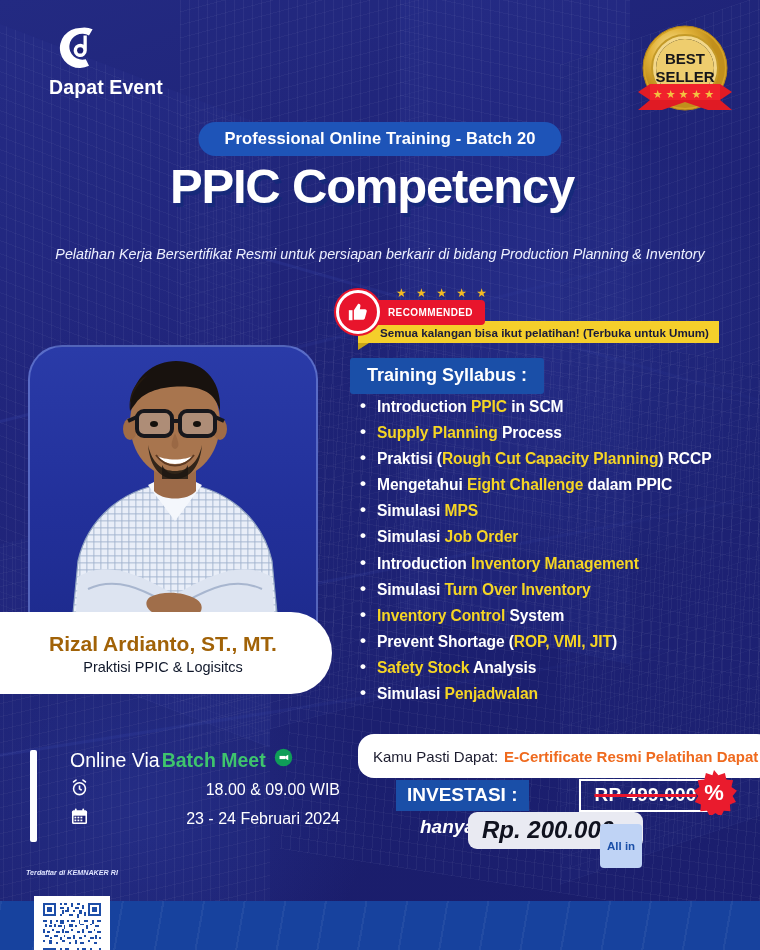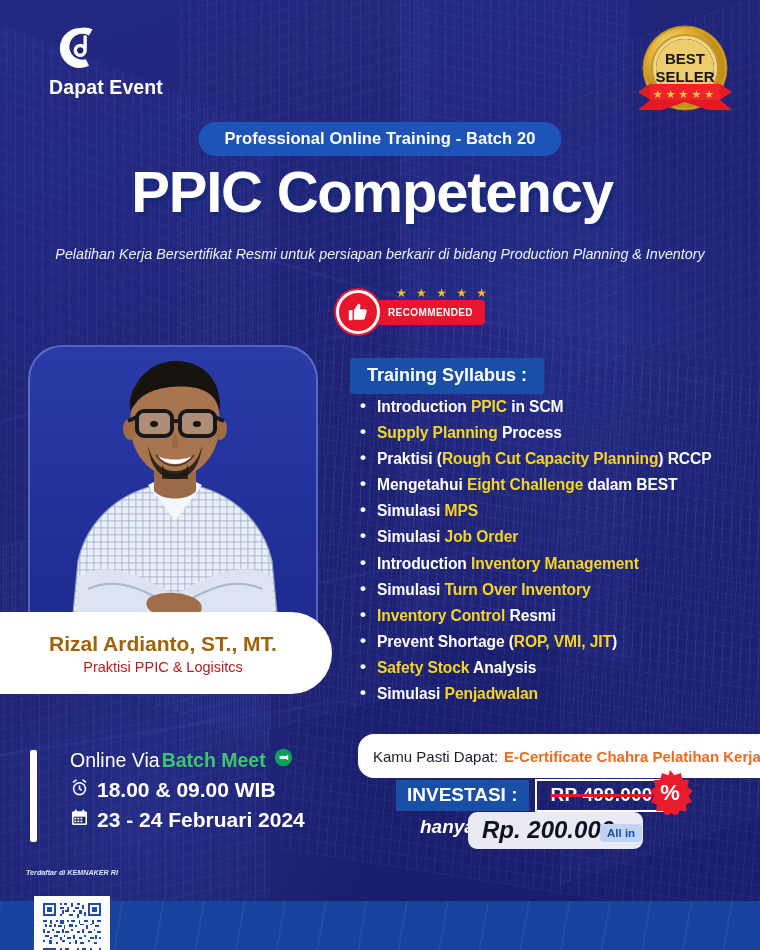--- a/index.html
+++ b/index.html
@@ -71,21 +71,21 @@
   
   .pill-batch {
     position:absolute; left:50%; transform:translateX(-50%); top:122px;
     background:#1e54b8; color:#fff;
     font-size:16.5px; font-weight:700; letter-spacing:.1px;
     padding:7px 26px 8px; border-radius:20px; white-space:nowrap;
   }
   .main-title {
     position:absolute; left:0; right:16px; top:158px;
     text-align:center; color:#fff;
-    font-size:58px; font-weight:800; letter-spacing:-1.2px;
+    font-size:49px; font-weight:800; letter-spacing:-1.2px;
     text-shadow:3px 4px 0 rgba(18,42,120,.75);
     white-space:nowrap;
   }
   .subtitle {
     position:absolute; left:0; right:0; top:246px;
     text-align:center; color:#eef1ff;
     font-size:14.3px; font-style:italic; font-weight:400;
     white-space:nowrap;
   }
 
@@ -100,21 +100,21 @@
   }
   .person { position:absolute; left:0; right:0; bottom:0; height:300px; }
 
   .name-card {
     position:absolute; left:-24px; top:612px; width:356px; height:82px;
     background:#fff; border-radius:0 46px 46px 0;
     display:flex; flex-direction:column; align-items:center; justify-content:center;
     gap:3px; padding-left:18px;
   }
   .sp-name { color:#a16207; font-size:21px; font-weight:700; white-space:nowrap; }
-  .sp-role { color:#b91c1c; font-size:14.5px; font-weight:400; white-space:nowrap; }
+  .sp-role { color:#0f172a; font-size:14.5px; font-weight:400; white-space:nowrap; }
 
   
   .rec-wrap { position:absolute; left:336px; top:286px; width:360px; height:52px; }
   .rec-circle {
     position:absolute; left:0; top:4px; width:44px; height:44px; border-radius:50%;
     background:#e8152c; border:3px solid #fff;
     display:flex; align-items:center; justify-content:center; z-index:3;
     box-shadow:0 0 0 2px #e8152c;
   }
   .rec-tag {
@@ -154,21 +154,21 @@
     content:"•"; position:absolute; left:0; top:-2px;
     color:#fff; font-size:17px;
   }
   .hl { color:#f5d524; }
 
   
   .sched { position:absolute; left:30px; top:748px; width:310px; }
   .sched-bar { position:absolute; left:0; top:2px; width:7px; height:92px; background:#fff; border-radius:2px; }
   .sched-row { display:flex; align-items:center; gap:8px; margin-left:40px; margin-bottom:6px; color:#fff; white-space:nowrap; }
   .sched-row.r1 { font-size:19.5px; font-weight:500; }
-  .sched-row.r2, .sched-row.r3 { font-size:21px; font-weight:700; }
+  .sched-row.r2, .sched-row.r3 { font-size:16px; font-weight:400;justify-content:space-between; }
   .gmeet { color:#3ec46d; font-weight:700; }
 
   
   .qr-wrap { position:absolute; left:22px; top:868px; width:100px; }
   .qr-label {
     color:#dfe4ff; font-size:7.2px; font-style:italic; font-weight:700;
     text-align:center; margin-bottom:19px; white-space:nowrap;
   }
   .qr-box { width:76px; height:72px; background:#fff; padding:5px; margin:0 auto; }
 
@@ -177,21 +177,21 @@
   .cert-pill {
     background:#fff; border-radius:16px; height:44px;
     display:flex; align-items:center; gap:6px; padding:0 15px;
     font-size:15px; white-space:nowrap;
   }
   .cert-pre { color:#1b1b2e; font-weight:500; }
   .cert-em { color:#ef6a1e; font-weight:700; }
   .cert-icon { width:26px; height:26px; }
 
   
-  .inv-row { position:absolute; left:396px; top:779px; display:flex; align-items:center; }
+  .inv-row { position:absolute; left:396px; top:779px; display:flex; align-items:center;gap:44px; }
   .inv-label {
     background:#1a4fa8; color:#fff; font-size:19px; font-weight:600;
     padding:4px 11px 5px; white-space:nowrap;
   }
   .old-box {
     border:2px solid #fff; padding:3px 14px 4px; margin-left:6px; position:relative;
   }
   .old-price {
     color:#fff; font-size:19px; font-weight:700; letter-spacing:.2px;
     text-decoration:line-through; text-decoration-color:#e8152c;
@@ -206,21 +206,21 @@
   .new-price {
     position:absolute; left:468px; top:812px;
     background:#e9eaf2; color:#10121f;
     font-size:24px; font-weight:800; font-style:italic;
     padding:4px 14px 5px; border-radius:9px; white-space:nowrap;
   }
   .allin {
     position:absolute; left:600px; top:824px;
     background:#bfd3f5; color:#1a4fa8;
     font-size:11.5px; font-weight:700;
-    padding:3px 7px; border-radius:4px; white-space:nowrap;
+    padding:16px 7px; border-radius:4px; white-space:nowrap;
   }
 </style>
 </head>
 <body>
 
 <div id="poster">
 
   <div class="bgwrap">
     <div class="glow g1"></div>
     <div class="glow g2"></div>
@@ -350,33 +350,34 @@
 
   <div class="rec-wrap">
     <div class="stars">★ ★ ★ ★ ★</div>
     <div class="rec-circle">
       <svg viewBox="0 0 24 24" width="22" height="22" fill="#fff">
         <path d="M2 10h4v11H2z"></path>
         <path d="M7.5 10.2 L12 3.2 c1.9-.4 3 .9 2.6 2.6 L14 9h5.6c1.4 0 2.3 1.2 1.9 2.5l-2 7.2c-.3 1-1.2 1.7-2.3 1.7H7.5z"></path>
       </svg>
     </div>
     <div class="rec-tag">RECOMMENDED</div>
+    <div class="yellow-bar">Semua kalangan bisa ikut pelatihan! (Terbuka untuk Umum)</div>
   </div>
 
   <div class="syl-head">Training Syllabus :</div>
   <ul class="syl-list">
       <li><span>Introduction </span><span class="hl">PPIC</span><span> in SCM</span></li>
       <li><span class="hl">Supply Planning</span><span> Process</span></li>
       <li><span>Praktisi (</span><span class="hl">Rough Cut Capacity Planning</span><span>) RCCP</span></li>
-      <li><span>Mengetahui </span><span class="hl">Eight Challenge</span><span> dalam BEST</span></li>
+      <li><span>Mengetahui </span><span class="hl">Eight Challenge</span><span> dalam PPIC</span></li>
       <li><span>Simulasi </span><span class="hl">MPS</span></li>
       <li><span>Simulasi </span><span class="hl">Job Order</span></li>
       <li><span>Introduction </span><span class="hl">Inventory Management</span></li>
       <li><span>Simulasi  </span><span class="hl">Turn Over Inventory</span></li>
-      <li><span class="hl">Inventory Control</span><span> Resmi</span></li>
+      <li><span class="hl">Inventory Control</span><span> System</span></li>
       <li><span>Prevent Shortage (</span><span class="hl">ROP, VMI, JIT</span><span>)</span></li>
       <li><span class="hl">Safety Stock</span><span> Analysis</span></li>
       <li><span>Simulasi </span><span class="hl">Penjadwalan</span></li>
     </ul>
 
   <div class="sched">
     <div class="sched-bar"></div>
     <div class="sched-row r1">
       <span>Online Via </span>
       <span class="gmeet" style="margin-left:-6px;">Batch Meet</span>
@@ -524,21 +525,21 @@
             <rect x="25" y="31" width="1" height="1"></rect>
             <rect x="28" y="31" width="2" height="1"></rect>
         </g>
       </svg>
     </div>
   </div>
 
   <div class="cert-row">
     <div class="cert-pill">
       <span class="cert-pre">Kamu Pasti Dapat:</span>
-      <span class="cert-em">E-Certificate Chahra Pelatihan Kerja</span>
+      <span class="cert-em">E-Certificate Resmi Pelatihan Dapat</span>
     </div>
     <span class="cert-icon">
       <svg viewBox="0 0 26 26" width="26" height="26">
         <path d="M13 3 L20 6 v5.5 C20 16.5 16.8 20 13 21.5 9.2 20 6 16.5 6 11.5 V6z" fill="#f2a334"></path>
         <path d="M9.8 12.4 11.9 14.7 16.3 9.6" fill="none" stroke="#fff" stroke-width="2" stroke-linecap="round" stroke-linejoin="round"></path>
         <g fill="none" stroke="#f2a334" stroke-width="1.6" stroke-linecap="round">
           <path d="M5 8 C2 11 2.4 16 5.6 19"></path>
           <path d="M21 8 C24 11 23.6 16 20.4 19"></path>
         </g>
         <g fill="#f2a334">

